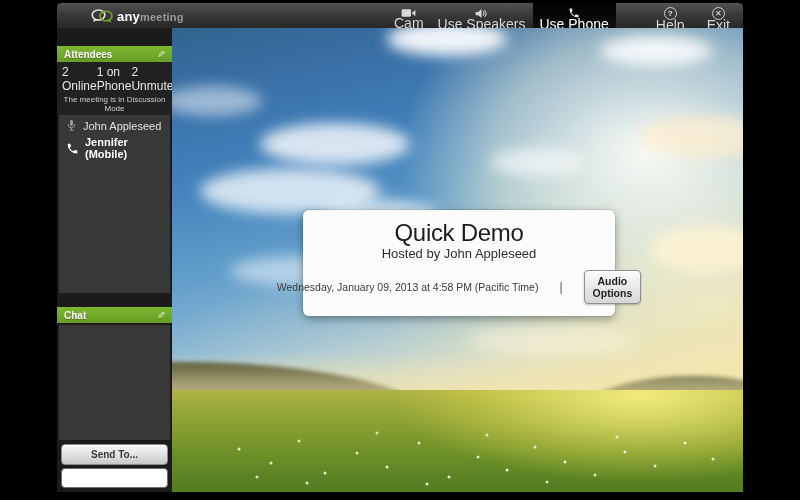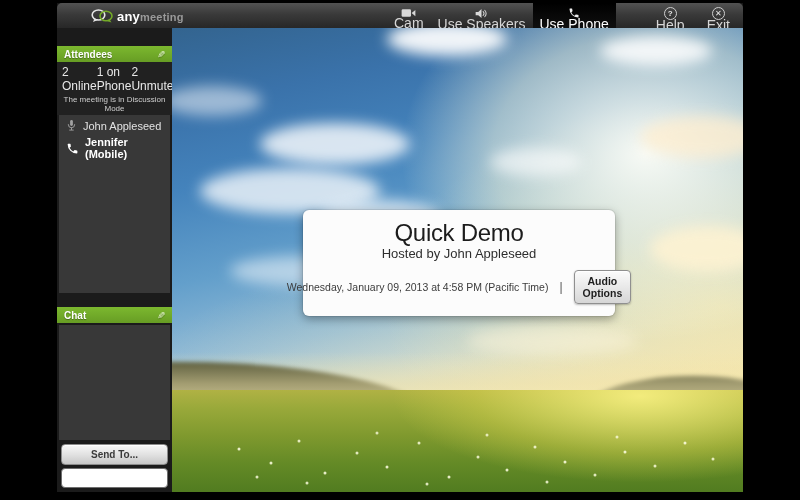--- a/index.html
+++ b/index.html
@@ -89,21 +89,21 @@
      254px 93px 0 .5px rgba(255,255,228,.8),374px 91px 0 .5px rgba(255,255,228,.8),
      204px 42px 0 .5px rgba(255,255,228,.75),314px 44px 0 .5px rgba(255,255,228,.75),
      444px 46px 0 .5px rgba(255,255,228,.75),84px 86px 0 .5px rgba(255,255,228,.8);}
 
   
   .card{position:absolute;left:131px;top:182px;width:312px;z-index:5;box-sizing:border-box;
         background:var(--card-bg,#fcfcfc);border-radius:6px;padding:10px 8px 12px 8px;text-align:center;
         box-shadow:0 3px 10px rgba(0,0,0,.35),0 0 0 1px rgba(0,0,0,.07);}
   .card-title{font-size:24px;font-weight:normal;color:#1c1c1c;letter-spacing:-.3px;line-height:26px;}
   .card-sub{font-size:13px;font-weight:normal;color:#2e2e2e;}
-  .card-row{margin-top:9px;display:flex;align-items:center;justify-content:center;gap:11px;}
+  .card-row{margin-top:9px;display:flex;align-items:center;justify-content:center;gap:21px;}
   .card-date{font-size:10.5px;color:#3c3c3c;white-space:nowrap;}
   .card-sep{font-size:12px;color:#555;}
   .audio-btn{display:inline-block;padding:4px 8px;border-radius:4px;border:1px solid #8f8f8f;
              background:linear-gradient(180deg,#fbfbfb 0%,#e9e9e9 50%,#d6d6d6 100%);
              font-size:10.5px;font-weight:bold;color:#1e1e1e;cursor:pointer;
              box-shadow:0 1px 2px rgba(0,0,0,.25),inset 0 1px 0 #fff;font-family:Liberation Sans, sans-serif;}
   svg{display:block;}
 </style>
 </head>
 <body>

